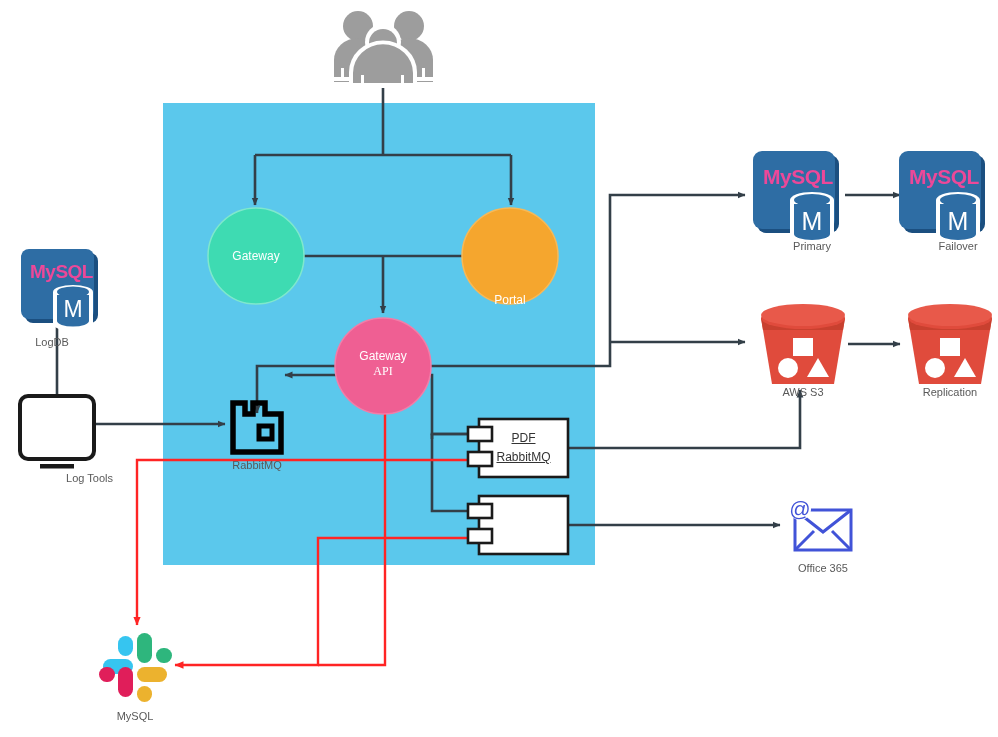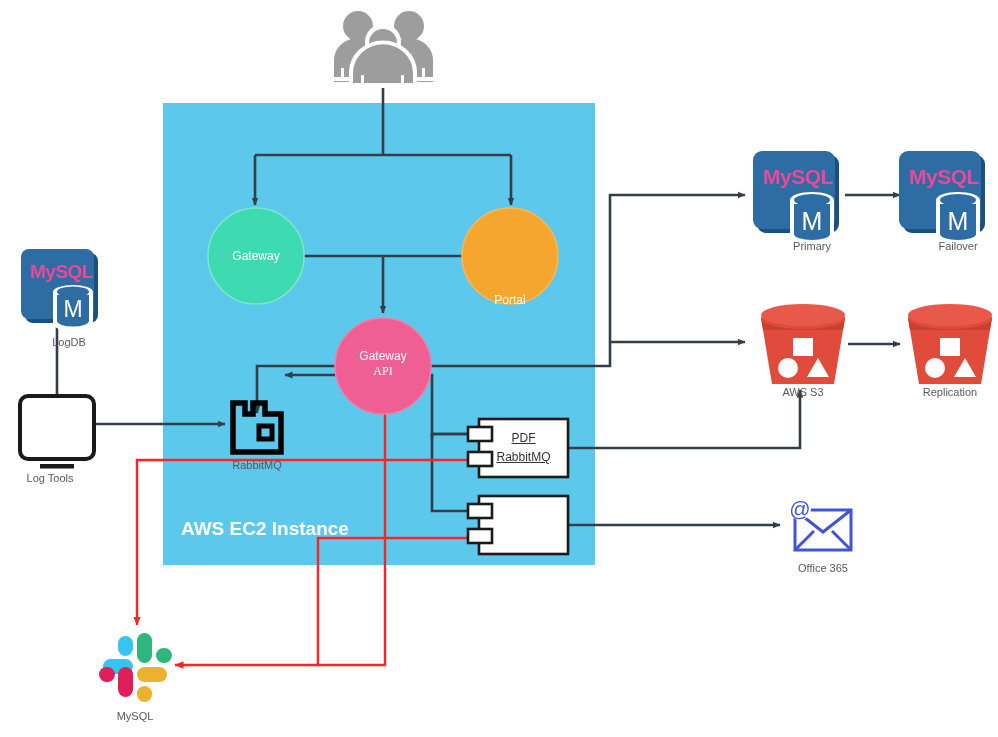--- a/index.html
+++ b/index.html
@@ -281,30 +281,29 @@
       <rect x="137" y="667" width="30" height="15" rx="7.5" fill="#ECB22E"></rect>
       <rect x="137" y="686" width="15" height="16" rx="7.5" fill="#ECB22E"></rect>
     </g>
   </svg>
 
   <div class="circle-label" style="left:206px; top:248px; width:100px;">Gateway</div>
   <div class="circle-label" style="left:460px; top:248px; width:100px;margin-top:44px;">Portal</div>
   <div class="circle-label" style="left:333px; top:348px; width:100px;">Gateway</div>
   <div class="circle-label" style="left:333px; top:363px; width:100px;font-family:Liberation Serif, serif;">API</div>
 
-  <div class="ec2-title" style="left:181px; top:518px;">AWS EC2 Instance</div>
 
   <div class="comp-text" style="left:479px; top:429px; width:89px;">
     <span>PDF </span><br>
     <span>RabbitMQ</span>
   </div>
 
   <div class="node-label" style="left:207px; top:459px; width:100px;">RabbitMQ</div>
   <div class="node-label" style="left:762px; top:240px; width:100px;">Primary</div>
   <div class="node-label" style="left:908px; top:240px; width:100px;">Failover</div>
-  <div class="node-label" style="left:19px; top:336px; width:100px;">LogDB</div>
+  <div class="node-label" style="left:2px; top:336px; width:100px;">LogDB</div>
   <div class="node-label" style="left:753px; top:386px; width:100px;">AWS S3</div>
   <div class="node-label" style="left:900px; top:386px; width:100px;">Replication</div>
-  <div class="node-label" style="left:0; top:472px; width:100px;">Log Tools</div>
+  <div class="node-label" style="left:13px; top:472px; width:100px;text-align:right;">Log Tools</div>
   <div class="node-label" style="left:773px; top:562px; width:100px;">Office 365</div>
   <div class="node-label" style="left:85px; top:710px; width:100px;">MySQL</div>
 
 </div>
 
 </body></html>

